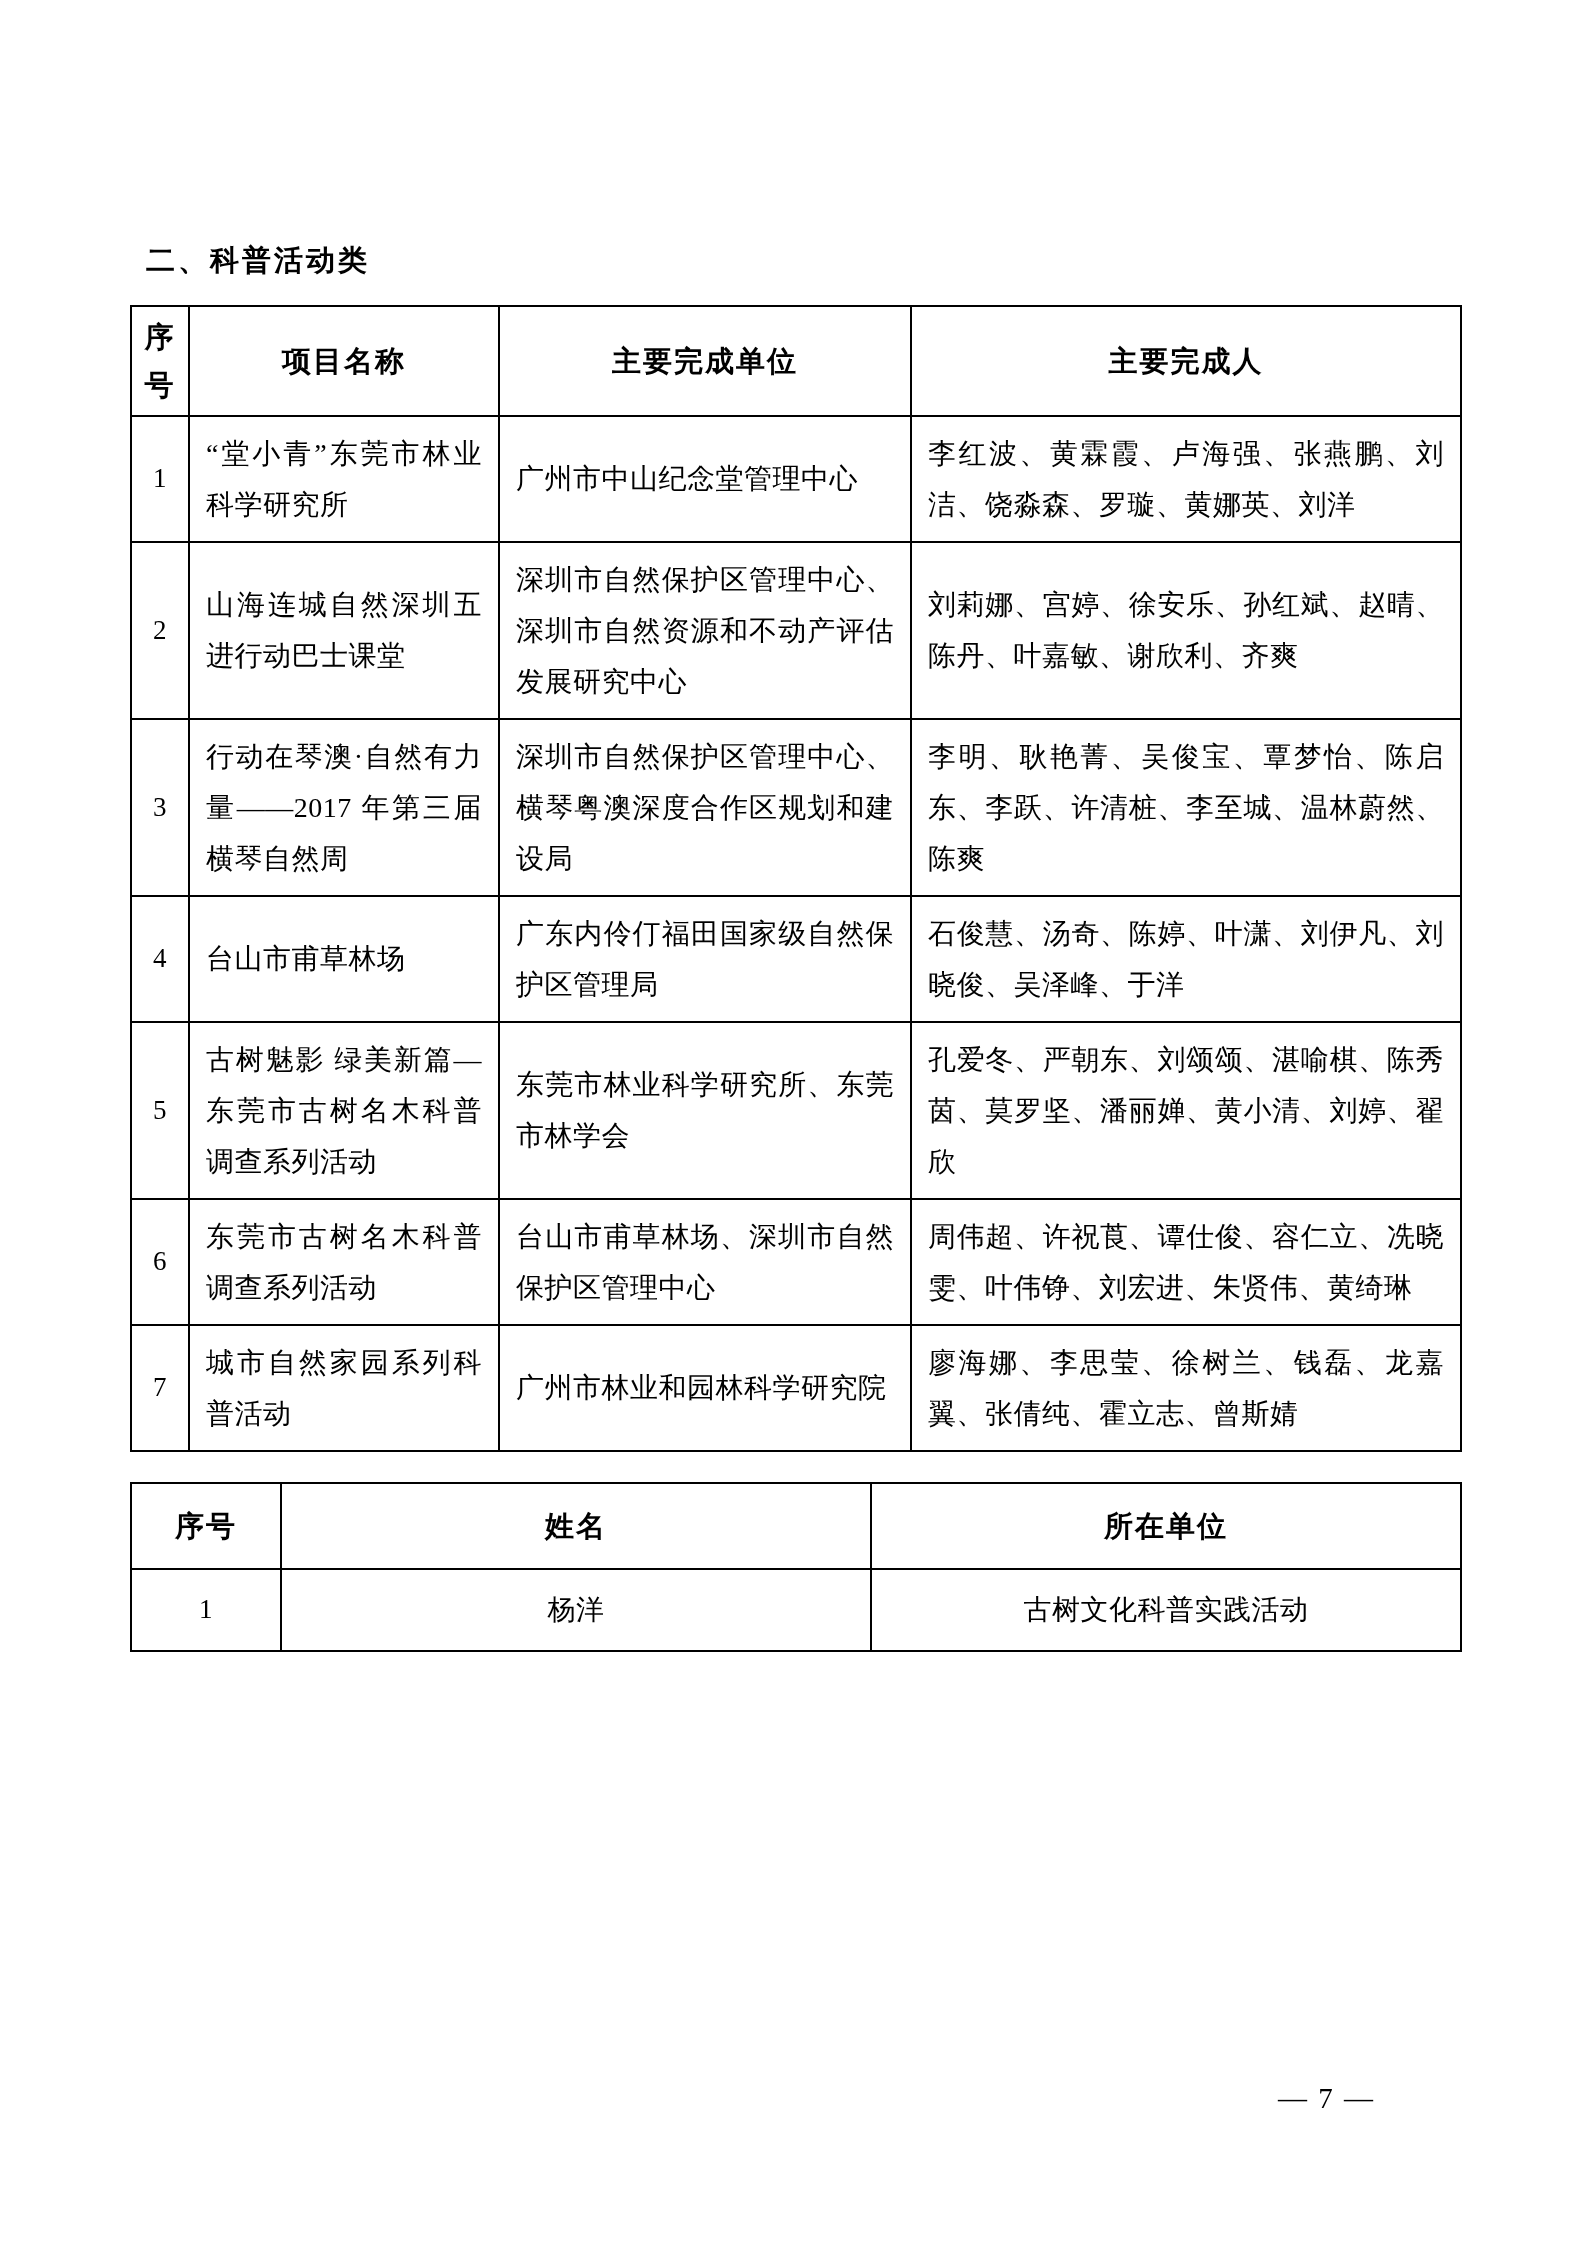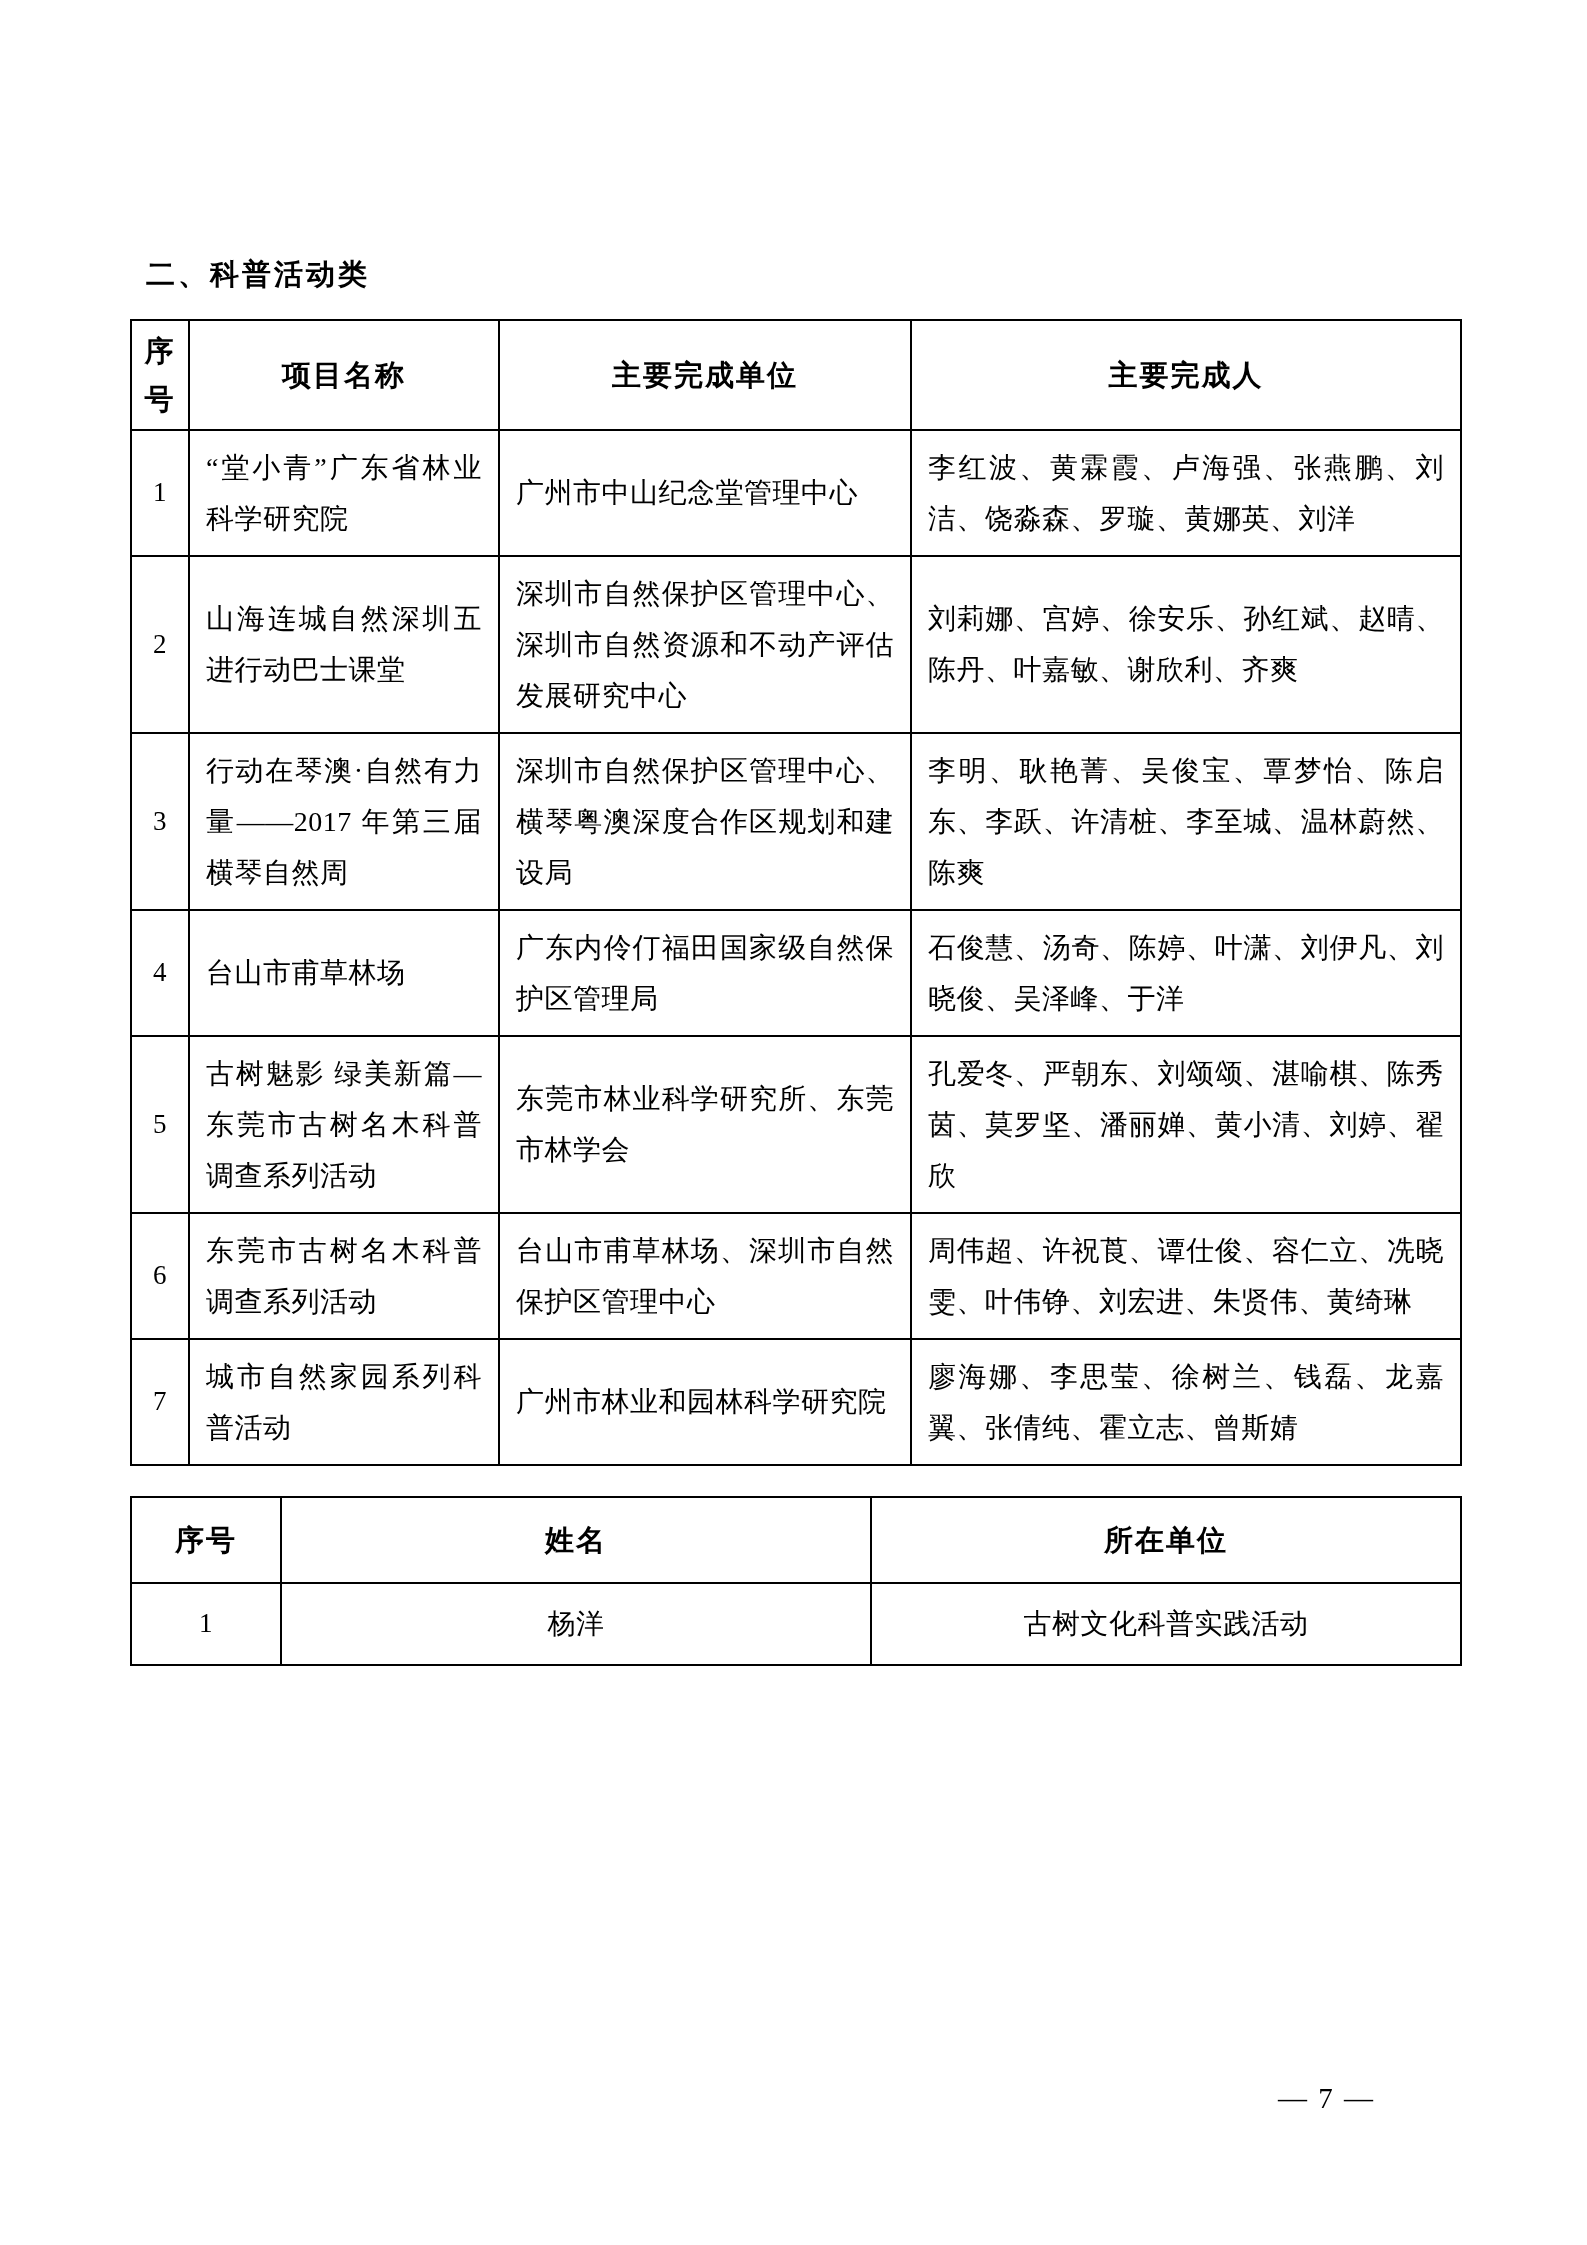--- a/index.html
+++ b/index.html
@@ -19,21 +19,21 @@
   .content {
     position: absolute;
     left: 130px;
     top: 240px;
     width: 1330px;
   }
   .sec-title {
     font-size: 29px;
     font-weight: bold;
     letter-spacing: 3px;
-    margin: 14px 0 0 16px;
+    margin: 0 0 0 16px;
     line-height: 1.4;
   }
   .sec-title.second {
     margin-top: 128px;
   }
   table {
     border-collapse: collapse;
     table-layout: fixed;
     width: 1330px;
     margin-top: 24px;
@@ -109,21 +109,21 @@
       <tr>
         <th>序号</th>
         <th>项目名称</th>
         <th>主要完成单位</th>
         <th>主要完成人</th>
       </tr>
     </thead>
     <tbody>
       <tr>
         <td class="cell-no">1</td>
-        <td class="cell-project">“堂小青”广东省林业科学研究院</td>
+        <td class="cell-project">“堂小青”东莞市林业科学研究所</td>
         <td class="cell-unit">广州市中山纪念堂管理中心</td>
         <td class="cell-people">李红波、黄霖霞、卢海强、张燕鹏、刘洁、饶淼森、罗璇、黄娜英、刘洋</td>
       </tr>
       <tr>
         <td class="cell-no">2</td>
         <td class="cell-project">山海连城自然深圳五进行动巴士课堂</td>
         <td class="cell-unit">深圳市自然保护区管理中心、深圳市自然资源和不动产评估发展研究中心</td>
         <td class="cell-people">刘莉娜、宫婷、徐安乐、孙红斌、赵晴、陈丹、叶嘉敏、谢欣利、齐爽</td>
       </tr>
       <tr>

